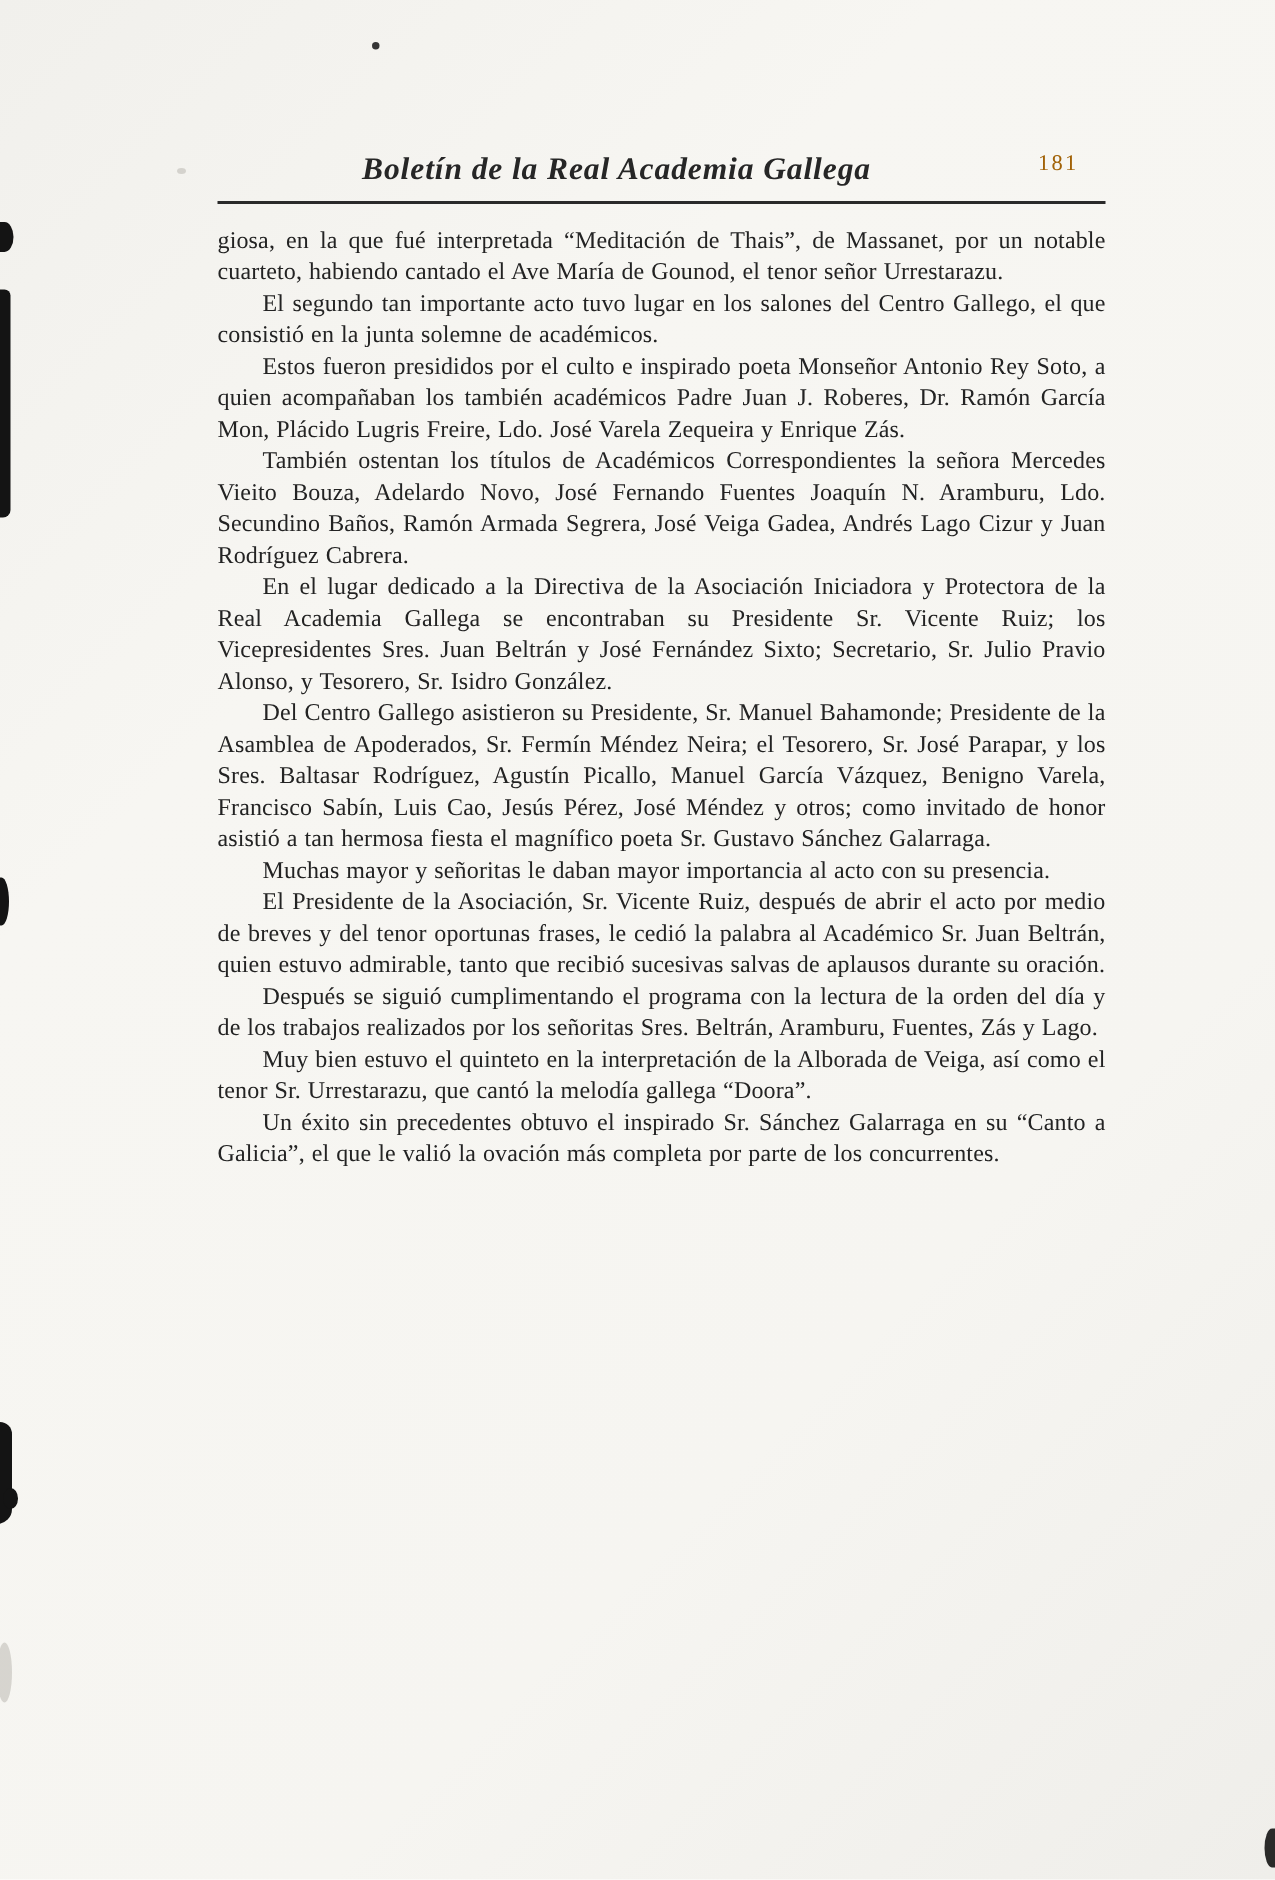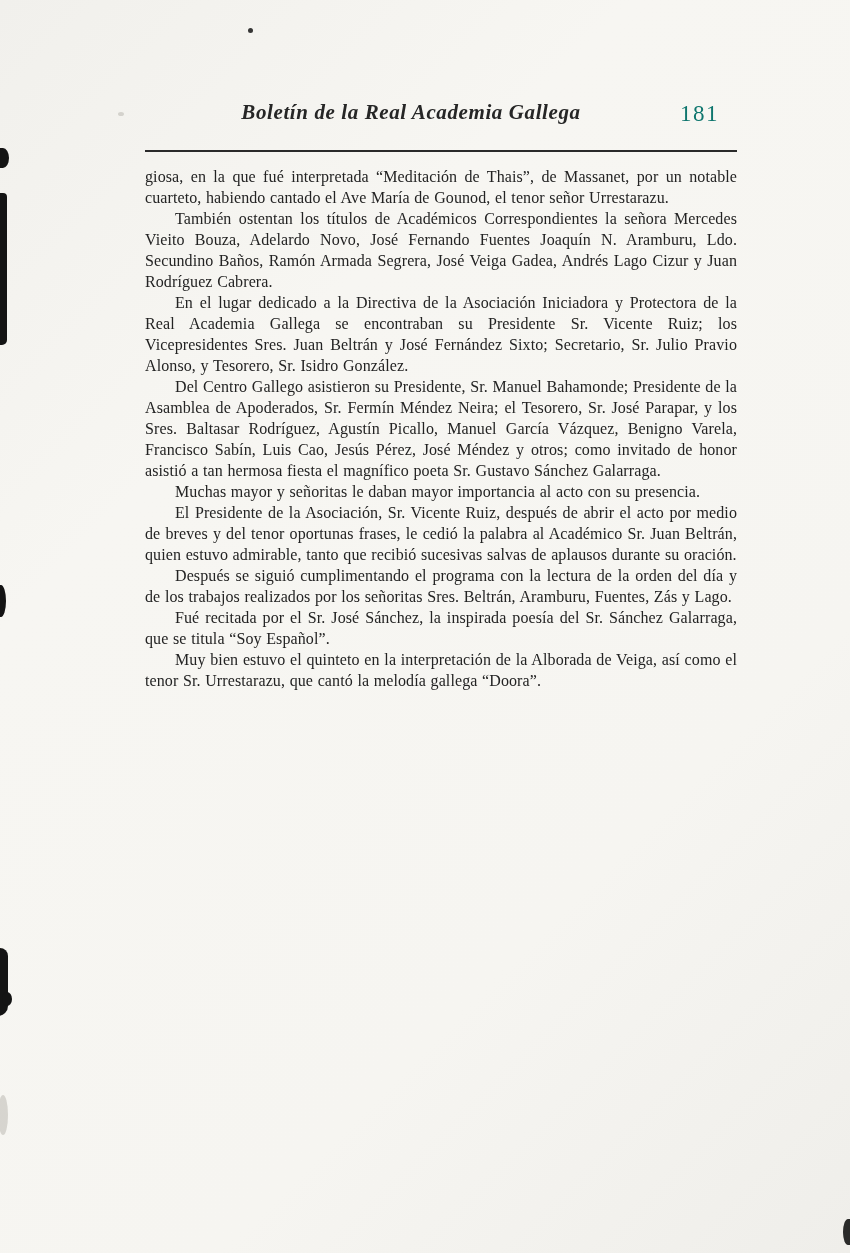--- a/index.html
+++ b/index.html
@@ -15,40 +15,40 @@
   .page {
     position: absolute;
     left: 145px;
     top: 100px;
     width: 592px;
   }
   .header {
     position: relative;
     height: 32px;
     border-bottom: 2.5px solid #2a2a2a;
-    padding-bottom: 18px;
+    padding-bottom: 2px;
   }
   .title {
     position: absolute;
     left: 0; right: 60px;
     text-align: center;
     font-style: italic;
     font-weight: bold;
     font-size: 21px;
     letter-spacing: 0.6px;
     white-space: nowrap;
     color: #262626;
   }
   .pagenum {
     position: absolute;
     right: 18px;
     top: 1px;
-    font-size: 23px;
+    font-size: 15px;
     letter-spacing: 1.5px;
-    color: #0f766e;
+    color: #a16207;
   }
   .body-text {
     margin-top: 14px;
   }
   .body-text p {
     margin: 0;
     font-size: 16px;
     line-height: 21px;
     text-align: justify;
     text-indent: 30px;
@@ -92,22 +92,24 @@
 <div class="smudge smudge-2"></div>
 
 <div class="page">
   <div class="header">
     <span class="title">Boletín de la Real Academia Gallega</span>
     <span class="pagenum">181</span>
   </div>
 
   <div class="body-text">
     <p>giosa, en la que fué interpretada “Meditación de Thais”, de Massanet, por un notable cuarteto, habiendo cantado el Ave María de Gounod, el tenor señor Urrestarazu.</p>
+    <p>El segundo tan importante acto tuvo lugar en los salones del Centro Gallego, el que consistió en la junta solemne de académicos.</p>
+    <p>Estos fueron presididos por el culto e inspirado poeta Monseñor Antonio Rey Soto, a quien acompañaban los también académicos Padre Juan J. Roberes, Dr. Ramón García Mon, Plácido Lugris Freire, Ldo. José Varela Zequeira y Enrique Zás.</p>
     <p>También ostentan los títulos de Académicos Correspondientes la señora Mercedes Vieito Bouza, Adelardo Novo, José Fernando Fuentes Joaquín N. Aramburu, Ldo. Secundino Baños, Ramón Armada Segrera, José Veiga Gadea, Andrés Lago Cizur y Juan Rodríguez Cabrera.</p>
     <p>En el lugar dedicado a la Directiva de la Asociación Iniciadora y Protectora de la Real Academia Gallega se encontraban su Presidente Sr. Vicente Ruiz; los Vicepresidentes Sres. Juan Beltrán y José Fernández Sixto; Secretario, Sr. Julio Pravio Alonso, y Tesorero, Sr. Isidro González.</p>
     <p>Del Centro Gallego asistieron su Presidente, Sr. Manuel Bahamonde; Presidente de la Asamblea de Apoderados, Sr. Fermín Méndez Neira; el Tesorero, Sr. José Parapar, y los Sres. Baltasar Rodríguez, Agustín Picallo, Manuel García Vázquez, Benigno Varela, Francisco Sabín, Luis Cao, Jesús Pérez, José Méndez y otros; como invitado de honor asistió a tan hermosa fiesta el magnífico poeta Sr. Gustavo Sánchez Galarraga.</p>
     <p>Muchas mayor y señoritas le daban mayor importancia al acto con su presencia.</p>
     <p>El Presidente de la Asociación, Sr. Vicente Ruiz, después de abrir el acto por medio de breves y del tenor oportunas frases, le cedió la palabra al Académico Sr. Juan Beltrán, quien estuvo admirable, tanto que recibió sucesivas salvas de aplausos durante su oración.</p>
     <p>Después se siguió cumplimentando el programa con la lectura de la orden del día y de los trabajos realizados por los señoritas Sres. Beltrán, Aramburu, Fuentes, Zás y Lago.</p>
-    <p>Fué recitada por el Sr. José Sánchez, la inspirada poesía del Sr. Sánchez Galarraga, que se titula “Soy Español”.</p>
     <p>Muy bien estuvo el quinteto en la interpretación de la Alborada de Veiga, así como el tenor Sr. Urrestarazu, que cantó la melodía gallega “Doora”.</p>
+    <p>Un éxito sin precedentes obtuvo el inspirado Sr. Sánchez Galarraga en su “Canto a Galicia”, el que le valió la ovación más completa por parte de los concurrentes.</p>
   </div>
 </div>
 
 </body></html>

